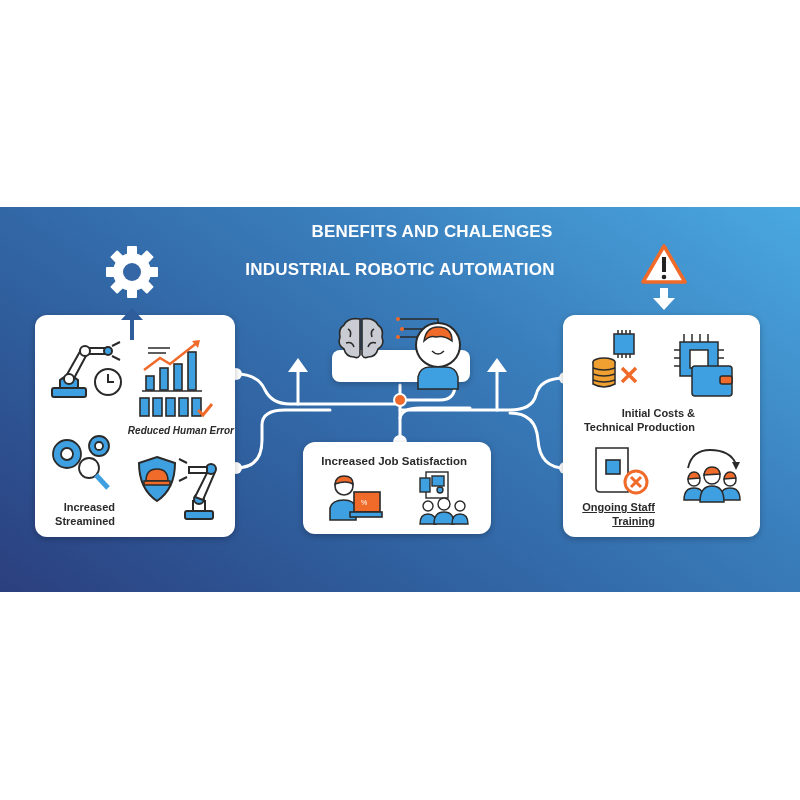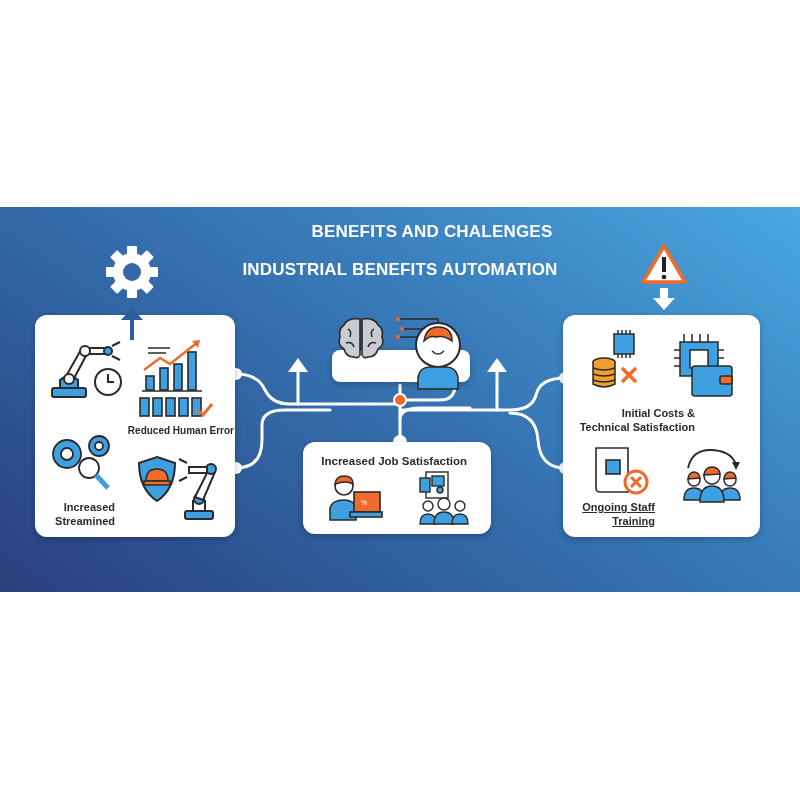--- a/index.html
+++ b/index.html
@@ -15,21 +15,21 @@
   .lbl { position:absolute; color:#2a2a2a; font-size:11px; font-weight:bold; text-align:right; line-height:14px; }
   svg.ic { position:absolute; overflow:visible; }
   .conn { position:absolute; left:0; top:0; width:800px; height:800px; pointer-events:none; }
 </style>
 </head>
 <body>
 
 <div class="banner"></div>
 
 <div class="title l1">BENEFITS AND CHALENGES</div>
-<div class="title l2">INDUSTRIAL BENEFITS AUTOMATION</div>
+<div class="title l2">INDUSTRIAL ROBOTIC AUTOMATION</div>
 
 <svg class="conn" viewBox="0 0 800 800">
   <g fill="none" stroke="#ffffff" stroke-width="3" stroke-linecap="round">
 
     <path d="M236 374 Q258 374 265 390 Q272 404 290 404 L395 404"></path>
     <path d="M236 468 Q262 468 262 440 L262 425 Q262 410 285 410 L330 410"></path>
     <path d="M298 404 L298 370"></path>
 
     <path d="M565 378 Q540 378 536 395 Q532 410 510 410 L400 410"></path>
     <path d="M565 468 Q540 468 538 440 Q536 413 510 413"></path>
@@ -109,21 +109,21 @@
     <rect x="0" y="60" width="9" height="18" fill="#3ea0e0"></rect>
     <rect x="13" y="60" width="9" height="18" fill="#3ea0e0"></rect>
     <rect x="26" y="60" width="9" height="18" fill="#3ea0e0"></rect>
     <rect x="39" y="60" width="9" height="18" fill="#3ea0e0"></rect>
     <rect x="52" y="60" width="9" height="18" fill="#3ea0e0"></rect>
   </g>
   <path d="M4 32 L20 20 L30 26 L58 4" fill="none" stroke="#f06a2a" stroke-width="2.5"></path>
   <polygon points="52,3 60,2 58,10" fill="#f06a2a"></polygon>
   <path d="M58 72 L63 77 L72 66" fill="none" stroke="#f06a2a" stroke-width="3"></path>
 </svg>
-<div class="lbl" style="left:124px;top:424px;width:110px;font-size:10px;">Reduced Human Error</div>
+<div class="lbl" style="left:124px;top:424px;width:110px;font-size:10px;font-style:italic;">Reduced Human Error</div>
 
 <svg class="ic" style="left:50px;top:432px;width:70px;height:62px" viewBox="0 0 70 62">
   <g stroke="#2a2a2a" stroke-width="1.8" fill="#3ea0e0">
     <circle cx="17" cy="22" r="14"></circle>
     <circle cx="17" cy="22" r="6" fill="#ffffff"></circle>
     <circle cx="49" cy="14" r="10"></circle>
     <circle cx="49" cy="14" r="4" fill="#ffffff"></circle>
     <circle cx="39" cy="36" r="10" fill="#ffffff"></circle>
     <path d="M46 43 L58 56" stroke-width="5" stroke="#3ea0e0"></path>
   </g>
@@ -212,21 +212,21 @@
   <g stroke="#2a2a2a" stroke-width="1.5">
     <path d="M14 4 L14 12 M22 4 L22 12 M30 4 L30 12 M38 4 L38 12 M4 20 L10 20 M4 28 L10 28 M4 36 L10 36 M48 20 L54 20 M48 28 L54 28" fill="none"></path>
     <rect x="10" y="12" width="38" height="34" fill="#3ea0e0"></rect>
     <rect x="20" y="20" width="18" height="18" fill="#ffffff"></rect>
     <rect x="22" y="36" width="40" height="30" rx="3" fill="#3ea0e0"></rect>
     <rect x="50" y="46" width="12" height="8" rx="2" fill="#f06a2a"></rect>
   </g>
 </svg>
 <div class="lbl" style="left:575px;top:406px;width:120px;">
   <div>Initial Costs &amp;</div>
-  <div>Technical Satisfaction</div>
+  <div>Technical Production</div>
 </div>
 <svg class="ic" style="left:592px;top:446px;width:60px;height:52px" viewBox="0 0 60 52">
   <g stroke="#2a2a2a" stroke-width="1.6">
     <path d="M4 2 L36 2 L36 46 L8 46 Q4 46 4 42 Z" fill="#ffffff"></path>
     <rect x="14" y="14" width="14" height="14" fill="#3ea0e0"></rect>
   </g>
   <circle cx="44" cy="36" r="11" fill="#ffffff" stroke="#f06a2a" stroke-width="3"></circle>
   <path d="M39 31 L49 41 M49 31 L39 41" stroke="#f06a2a" stroke-width="3"></path>
 </svg>
 <div class="lbl" style="left:575px;top:500px;width:80px;text-decoration:underline;">

